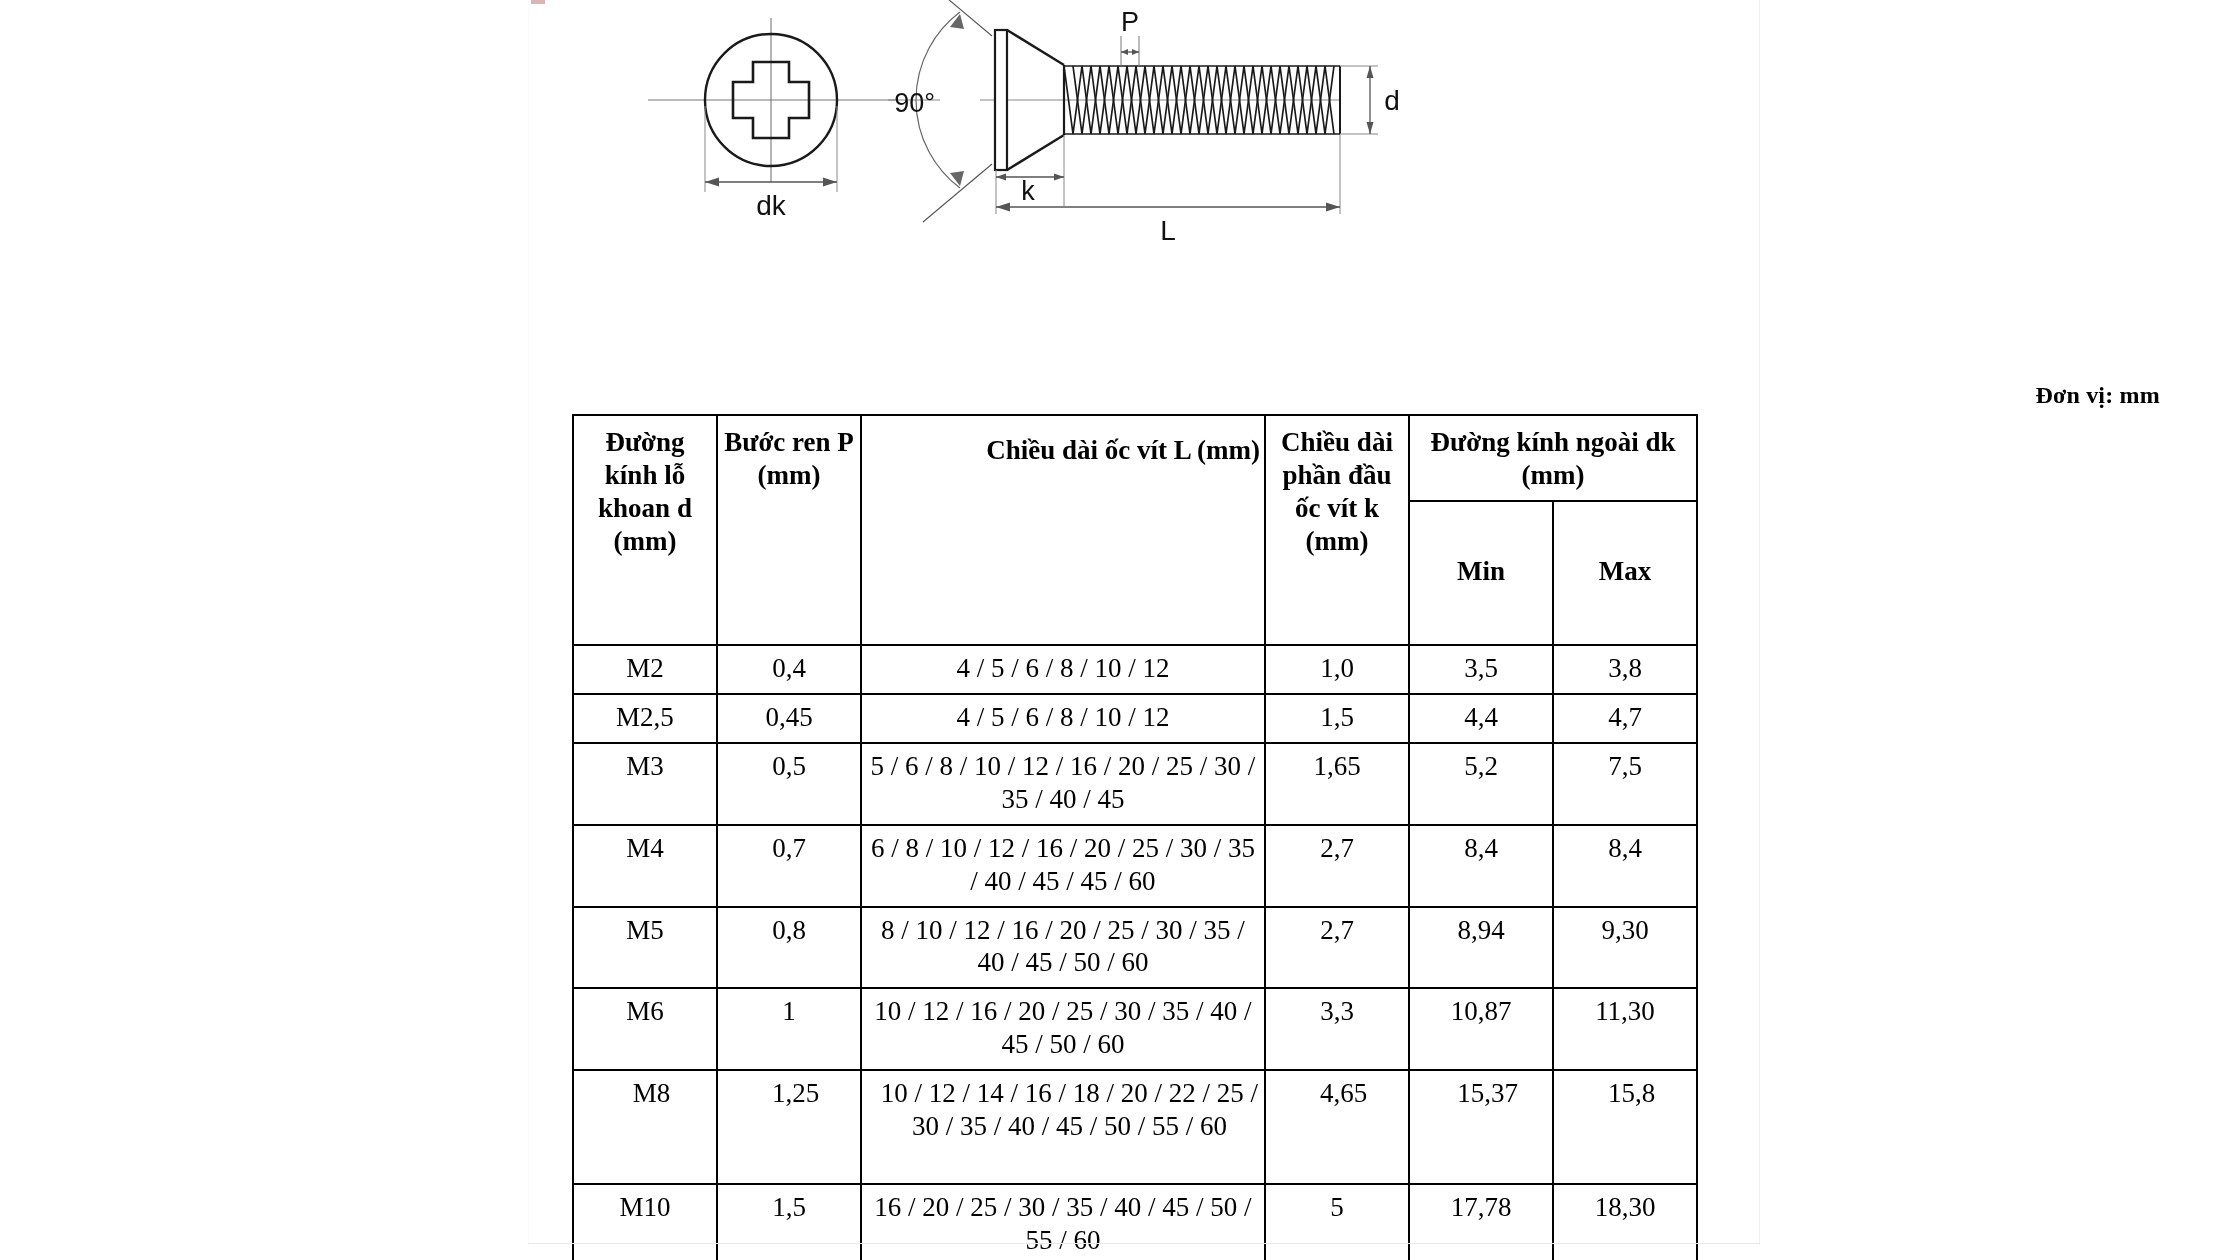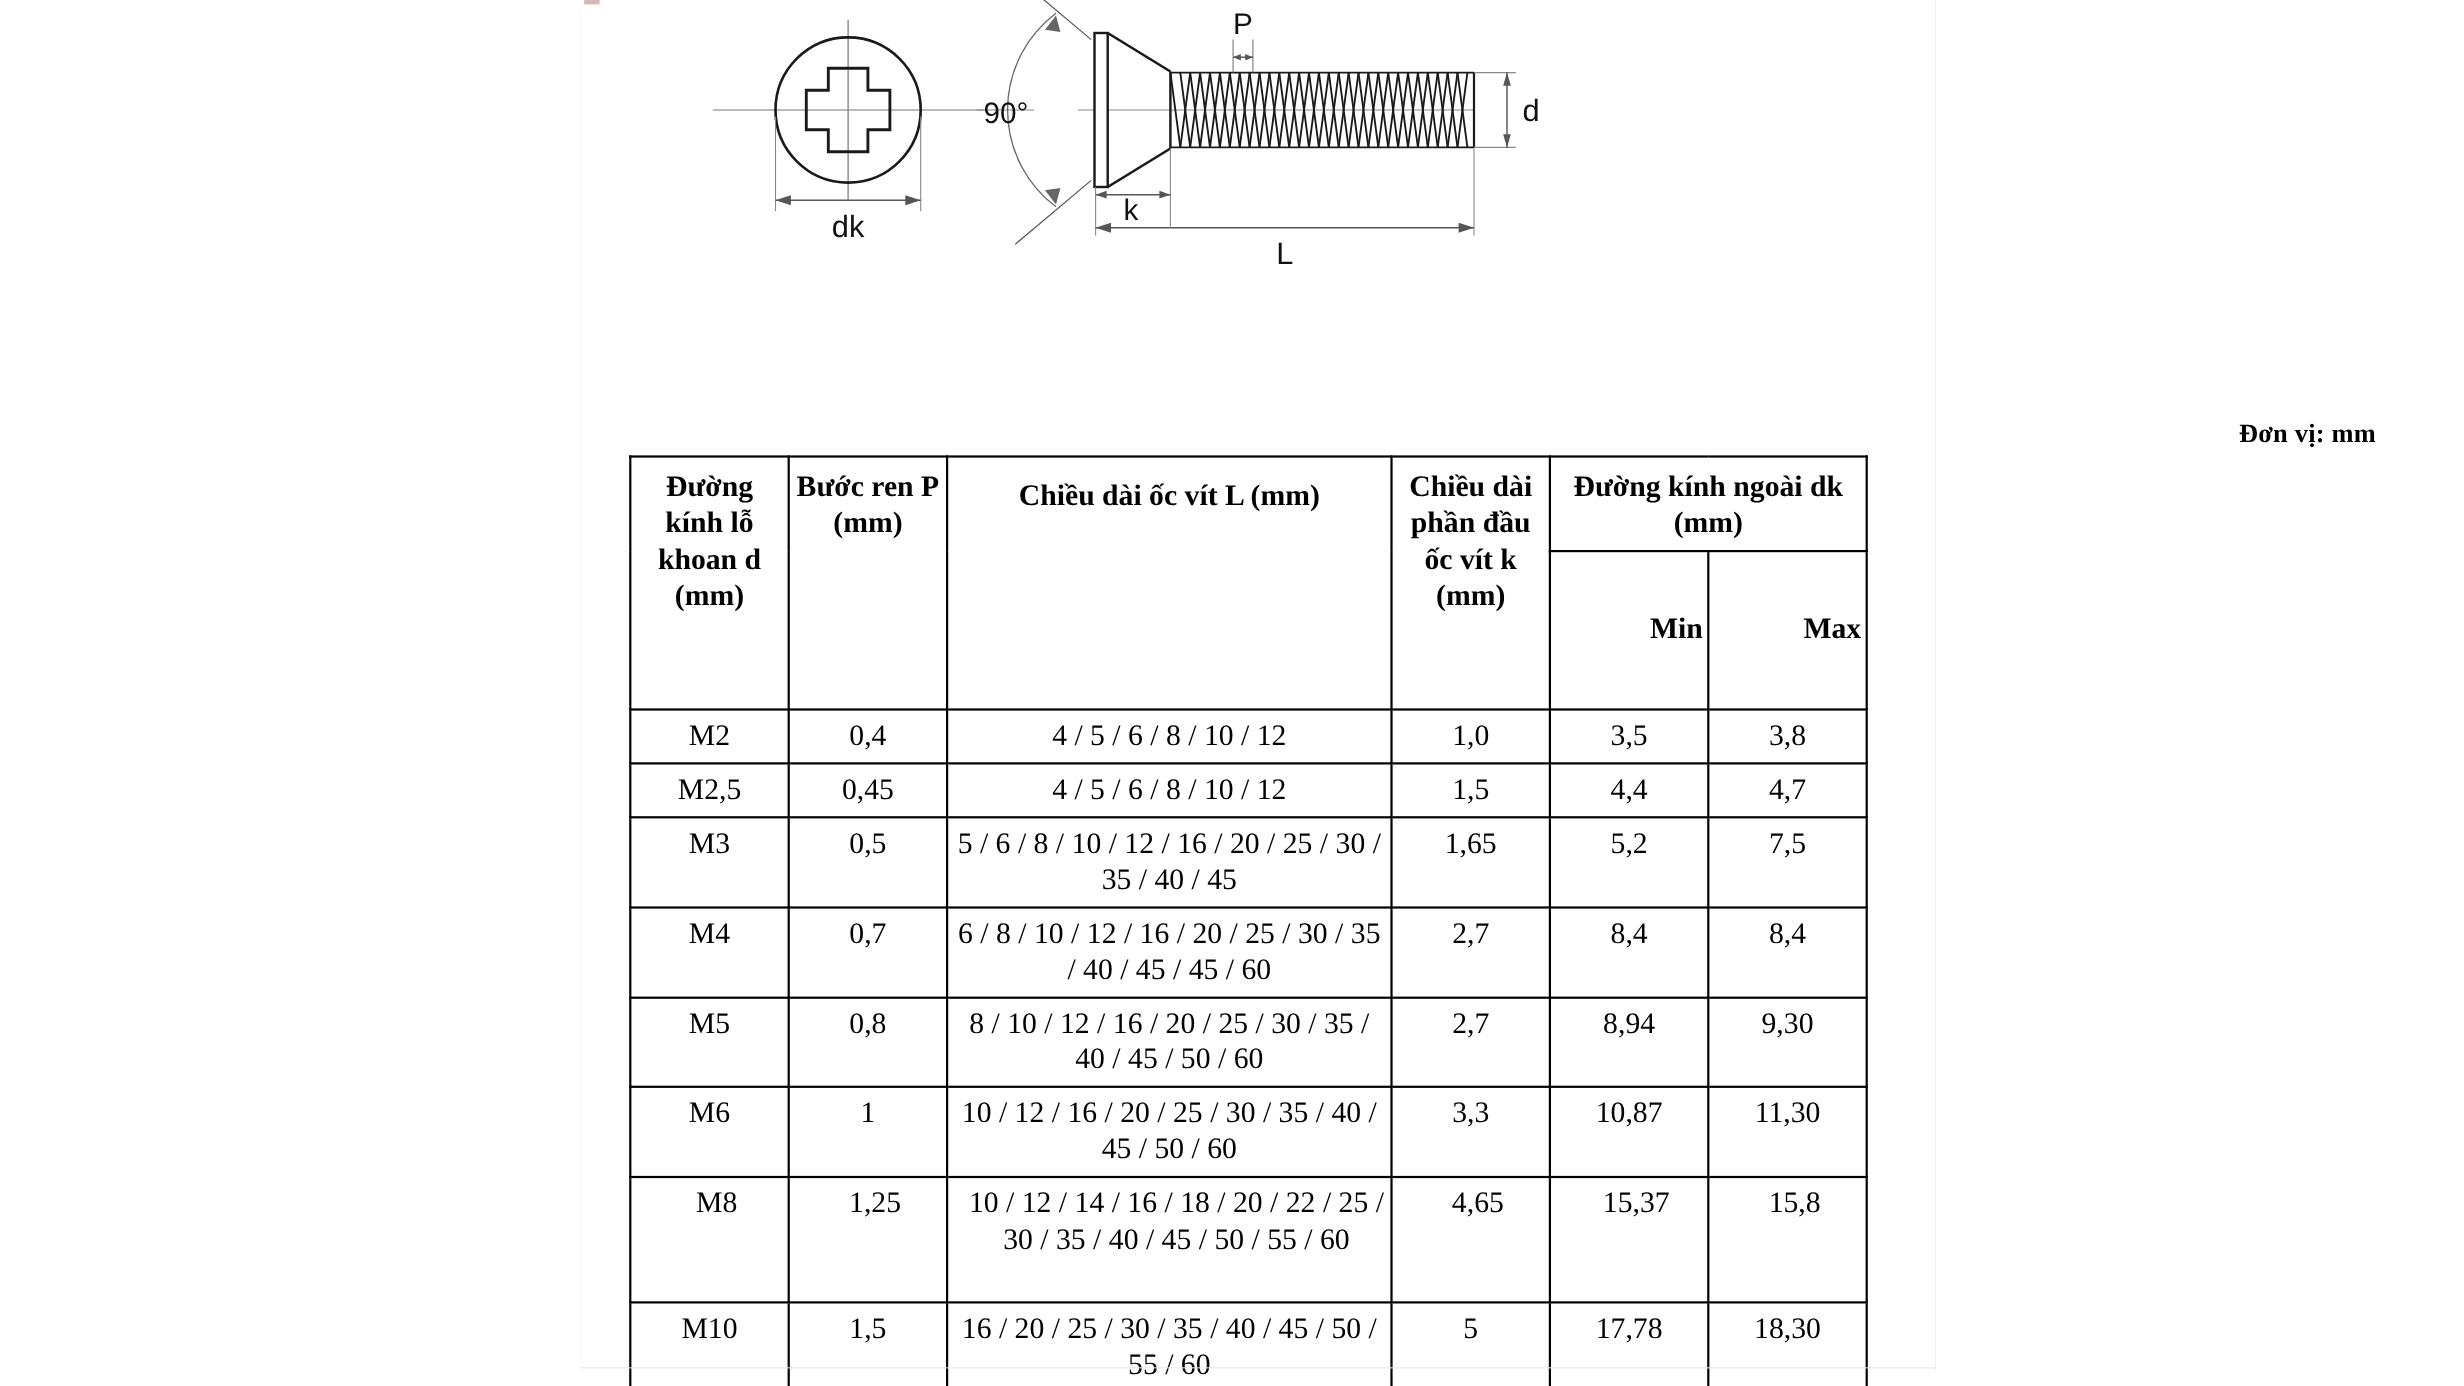--- a/index.html
+++ b/index.html
@@ -112,30 +112,31 @@
   col.c-d   { width: 144px; }
   col.c-p   { width: 144px; }
   col.c-l   { width: 404px; }
   col.c-k   { width: 144px; }
   col.c-min { width: 144px; }
   col.c-max { width: 144px; }
 
   
   table.spec thead th.h-tall { height: 200px; margin-left: 20px; }
   table.spec thead th.h-dk   { height: 62px; text-align: center; }
-  table.spec thead th.h-mm   { height: 128px; vertical-align: middle; text-align: right; }
+  table.spec thead th.h-mm   { height: 128px; vertical-align: middle; }
 
   table.spec thead th.h-tall,
   table.spec thead th.h-dk {
     vertical-align: top;
     padding-top: 10px;
   }
   table.spec thead th.h-l {
     vertical-align: top;
     padding-top: 18px;
+    text-align: right;
   }
 
   
   tbody td { vertical-align: top; padding-top: 8px; }
   tr.r-1 td { height: 30px; }
   tr.r-2 td { height: 64px; }
   tr.r-3 td { height: 98px; padding-left: 17px; }
 </style>
 </head>
 <body>

